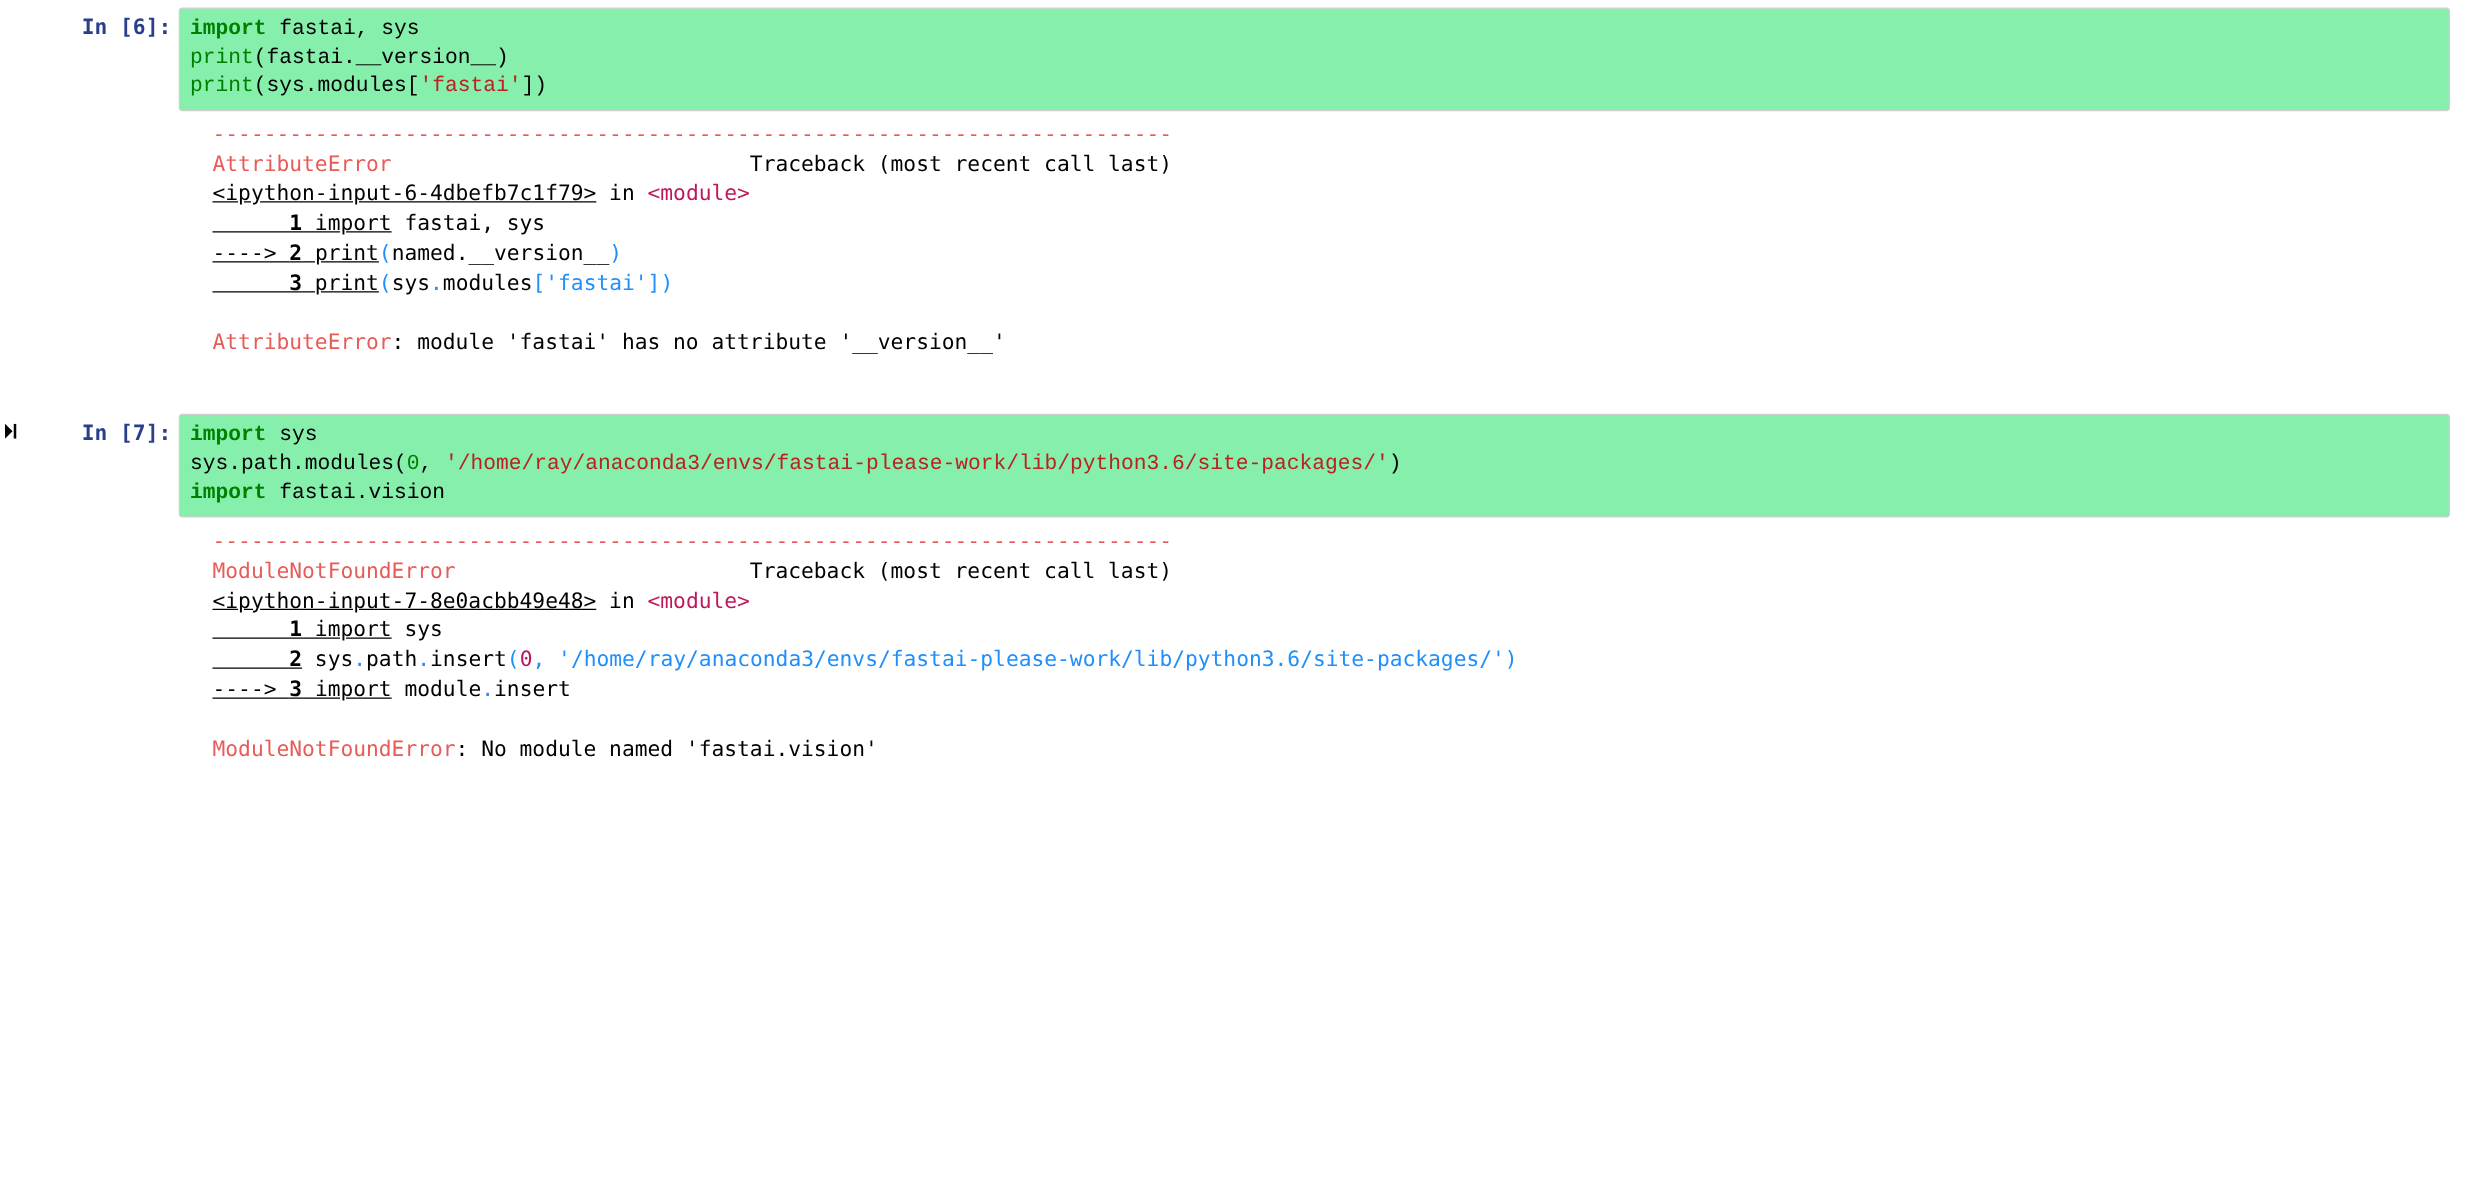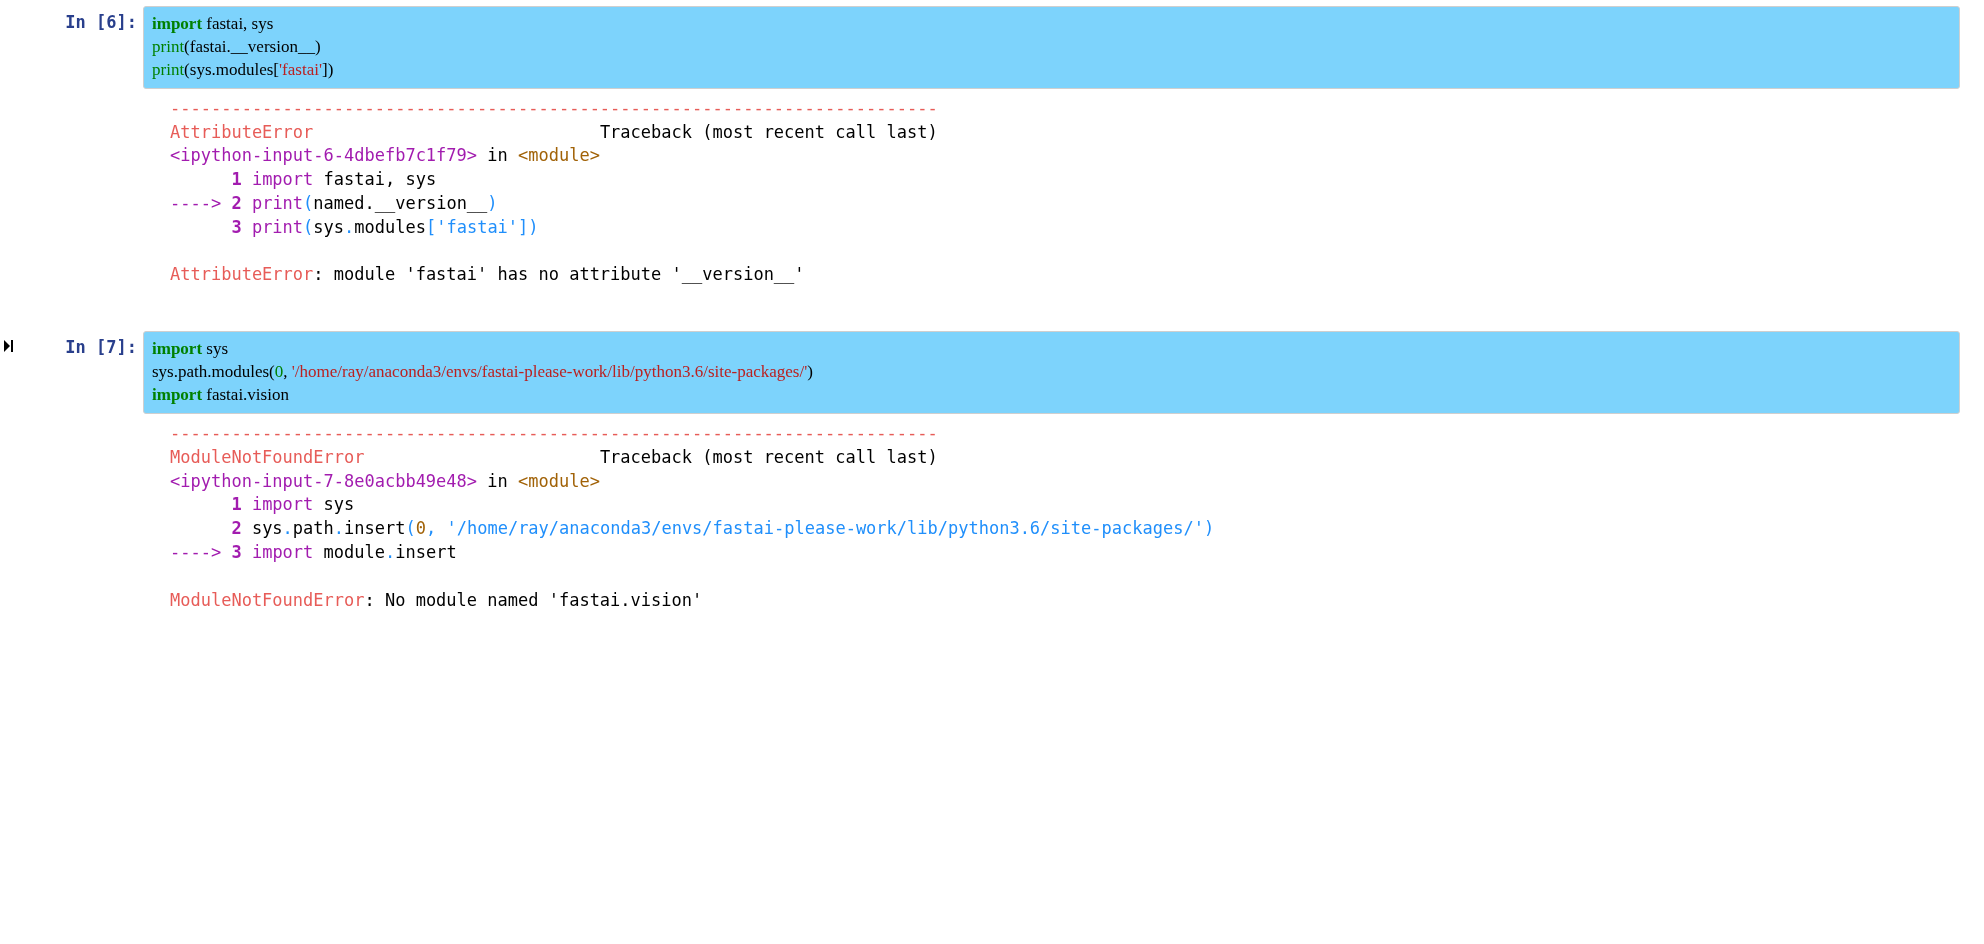--- a/index.html
+++ b/index.html
@@ -35,25 +35,25 @@
     font-size: 15px;
     text-align: right;
     padding-right: 3px;
   }
   .in-prompt {
     color: #293f8c;
     font-weight: bold;
   }
   .code-input {
     flex: 1;
-    background: #7dd3fc;
+    background: #86efac;
     border: 1px solid #cfcfcf;
     border-radius: 3px;
     padding: 6px 8px;
-    font-family: Liberation Serif, serif;
+    font-family: Liberation Mono, monospace;
     line-height: 1.35;
     white-space: pre;
     overflow-x: auto;
     margin-right: 24px;
   }
   .output-area {
     display: flex;
     align-items: flex-start;
     margin-top: 2px;
   }
@@ -63,22 +63,22 @@
   }
   .output-content {
     flex: 1;
     font-family: "Menlo", "Consolas", monospace;
     white-space: pre;
     line-height: 1.4;
     padding: 6px 0 12px 36px;
     color: #000;
   }
   .ansi-red { color: #e75c58; }
-  .ansi-green { color: #a21caf; }
-  .ansi-cyan { color: #a16207; }
+  .ansi-green { color: #000000; text-decoration: underline; }
+  .ansi-cyan { color: #be185d; }
   .ansi-blue { color: #208ffb; }
   .ansi-bold { font-weight: bold; }
   .code-kw { color: #008000; font-weight: bold; }
   .code-fn { color: #008000; }
   .code-str { color: #BA2121; }
   .code-num { color: #008000; }
   .code-plain { color: #000; }
   .cell-spacing { height: 26px; }
 </style>
 </head>

